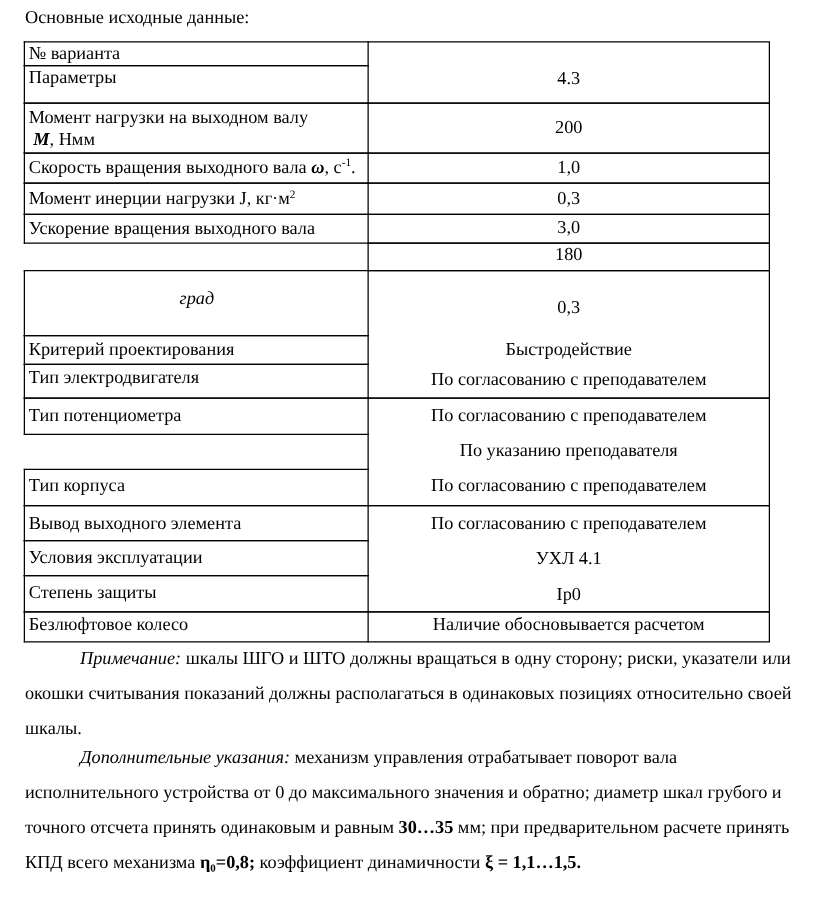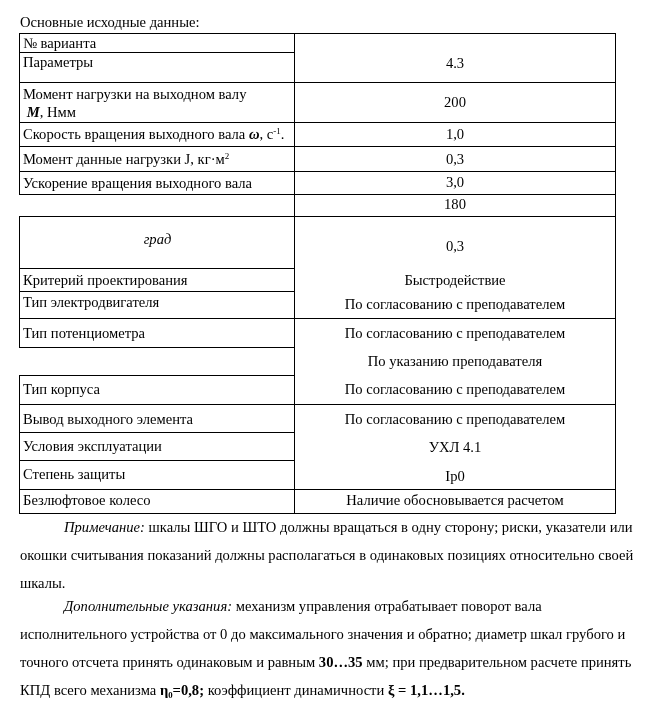--- a/index.html
+++ b/index.html
@@ -1,21 +1,21 @@
 <!DOCTYPE html>
 <html><head>
 <meta charset="utf-8">
 <style>
   html, body { margin: 0; padding: 0; background: #ffffff; }
   body {
     width: 659px; height: 721px; position: relative; overflow: hidden;
     font-family: "Liberation Serif", "DejaVu Serif", serif;
     font-size: 14.6px; color: #000;
   }
-  .heading { position: absolute; left: 20px; top: 14px; }
+  .heading { position: absolute; left: 20px; top: 6px; }
   .table { position: absolute; left: 19px; top: 33px; width: 597px; height: 481px; }
   .cell-l, .cell-r {
     position: absolute; box-sizing: border-box; line-height: 18px;
   }
   .cell-l { left: 0; width: 276px; border: 1px solid #000; border-right: none; padding-left: 3px; }
   .cell-r { left: 275px; width: 322px; border: 1px solid #000; text-align: center; }
   .lbl { display: block; }
   .center-lbl { text-align: center; padding-left: 0; }
   .rv { position: absolute; left: 0; right: 0; text-align: center; }
   i { font-style: italic; }
@@ -34,21 +34,21 @@
   <div class="cell-l" style="top:0;height:20px;"><span>№ варианта</span></div>
   <div class="cell-l" style="top:19px;height:31px;"><span>Параметры</span></div>
   <div class="cell-l" style="top:49px;height:41px;padding-top:2px;">
     <span class="lbl">Момент нагрузки на выходном валу</span>
     <span class="lbl">&nbsp;<b><i>M</i></b><span>, Нмм</span></span>
   </div>
   <div class="cell-l" style="top:89px;height:25px;padding-top:2px;">
     <span>Скорость вращения выходного вала </span><b><i>ω</i></b><span>, с</span><sup>-1</sup><span>.</span>
   </div>
   <div class="cell-l" style="top:113px;height:26px;padding-top:3px;">
-    <span>Момент данные нагрузки J, кг·м</span><sup>2</sup>
+    <span>Момент инерции нагрузки J, кг·м</span><sup>2</sup>
   </div>
   <div class="cell-l" style="top:138px;height:24px;padding-top:2px;"><span>Ускорение вращения выходного вала</span></div>
   <div class="cell-l center-lbl" style="top:183px;height:53px;padding-top:9px;">
     <i class="lbl" style="margin-top:4px;">град</i>
   </div>
   <div class="cell-l" style="top:235px;height:24px;padding-top:2px;"><span>Критерий проектирования</span></div>
   <div class="cell-l" style="top:258px;height:28px;padding-top:1px;"><span>Тип электродвигателя</span></div>
   <div class="cell-l" style="top:285px;height:30px;padding-top:5px;"><span>Тип потенциометра</span></div>
   <div class="cell-l" style="top:342px;height:30px;padding-top:4px;"><span>Тип корпуса</span></div>
   <div class="cell-l" style="top:371px;height:29px;padding-top:5px;"><span>Вывод выходного элемента</span></div>

